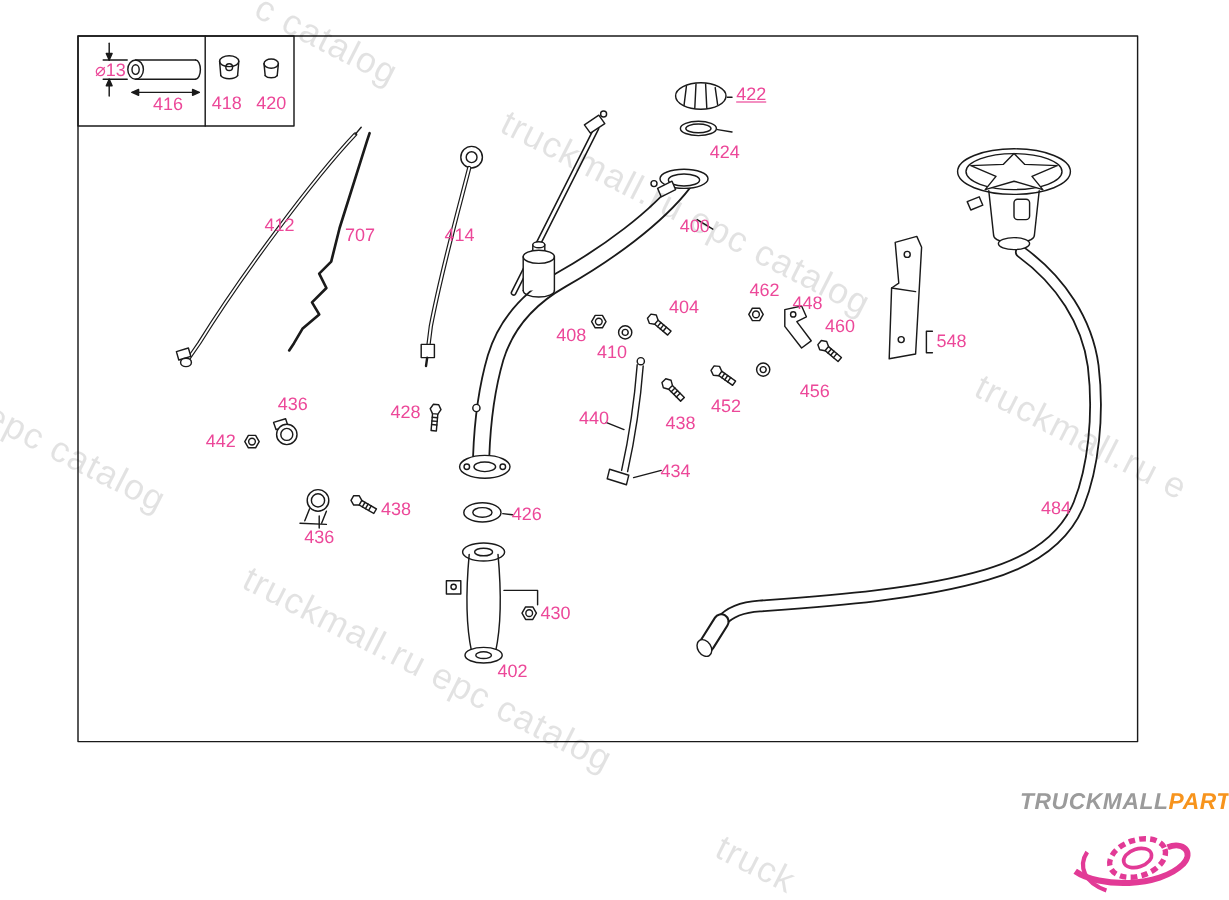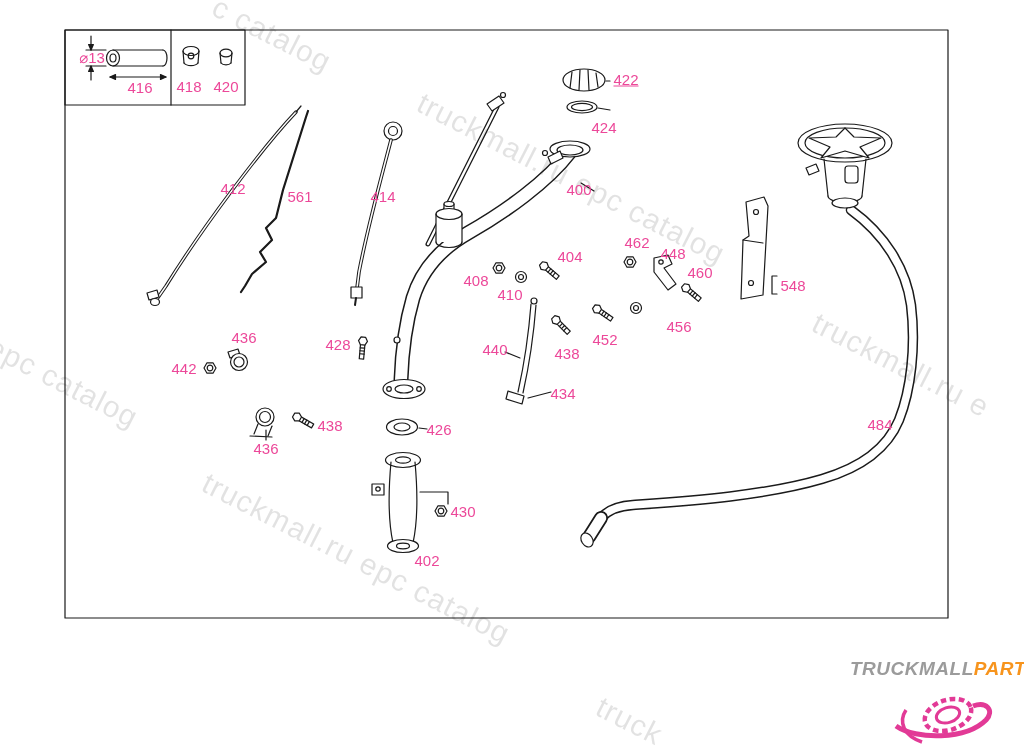--- a/index.html
+++ b/index.html
@@ -257,21 +257,21 @@
       <div class="wm" style="left: 212px; top: 466px; transform: rotate(27deg);">truckmall.ru epc catalog</div>
       <div class="wm" style="left: 606px; top: 690px; transform: rotate(27deg);">truck</div>
     </div>
 
   <div style="position:absolute;inset:0;">
       <div class="part-label" style="left: 92px; top: 58px;">⌀13</div>
       <div class="part-label" style="left: 140px; top: 87px;">416</div>
       <div class="part-label" style="left: 189px; top: 86px;">418</div>
       <div class="part-label" style="left: 226px; top: 86px;">420</div>
       <div class="part-label" style="left: 189px; top: 188px; margin-left: 44px;">412</div>
-      <div class="part-label" style="left: 300px; top: 196px;">561</div>
+      <div class="part-label" style="left: 300px; top: 196px;">707</div>
       <div class="part-label" style="left: 383px; top: 196px;">414</div>
       <div class="part-label" style="left: 626px; top: 79px; text-decoration: underline;">422</div>
       <div class="part-label" style="left: 604px; top: 111px; margin-top: 16px;">424</div>
       <div class="part-label" style="left: 579px; top: 189px; text-align: center;">400</div>
       <div class="part-label" style="left: 570px; top: 256px;">404</div>
       <div class="part-label" style="left: 476px; top: 280px;">408</div>
       <div class="part-label" style="left: 510px; top: 294px;">410</div>
       <div class="part-label" style="left: 637px; top: 242px;">462</div>
       <div class="part-label" style="left: 673px; top: 253px;">448</div>
       <div class="part-label" style="left: 700px; top: 272px;">460</div>

